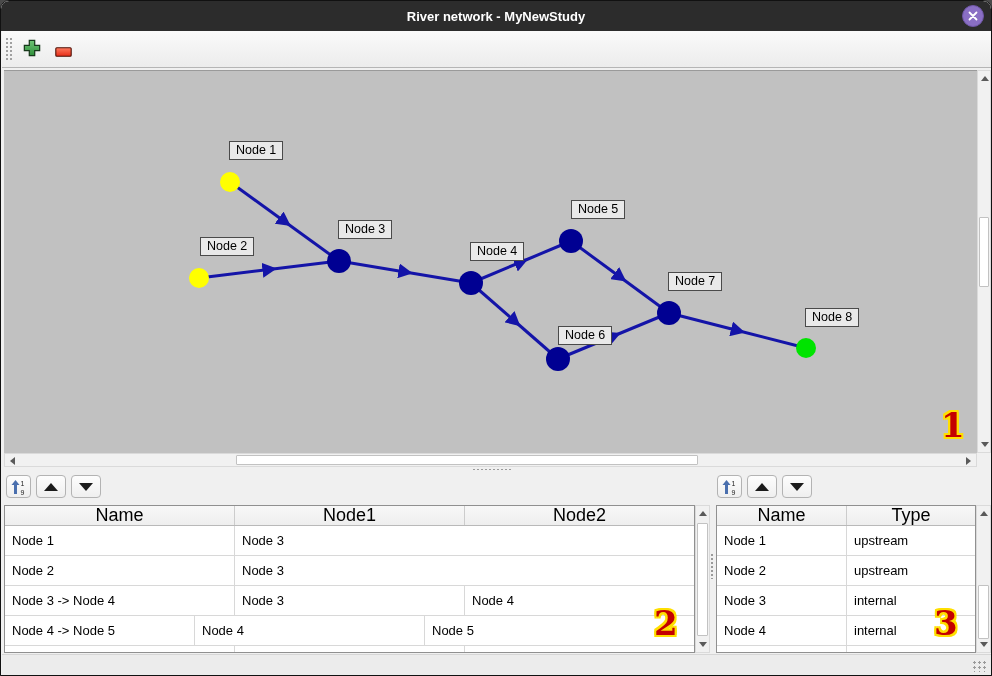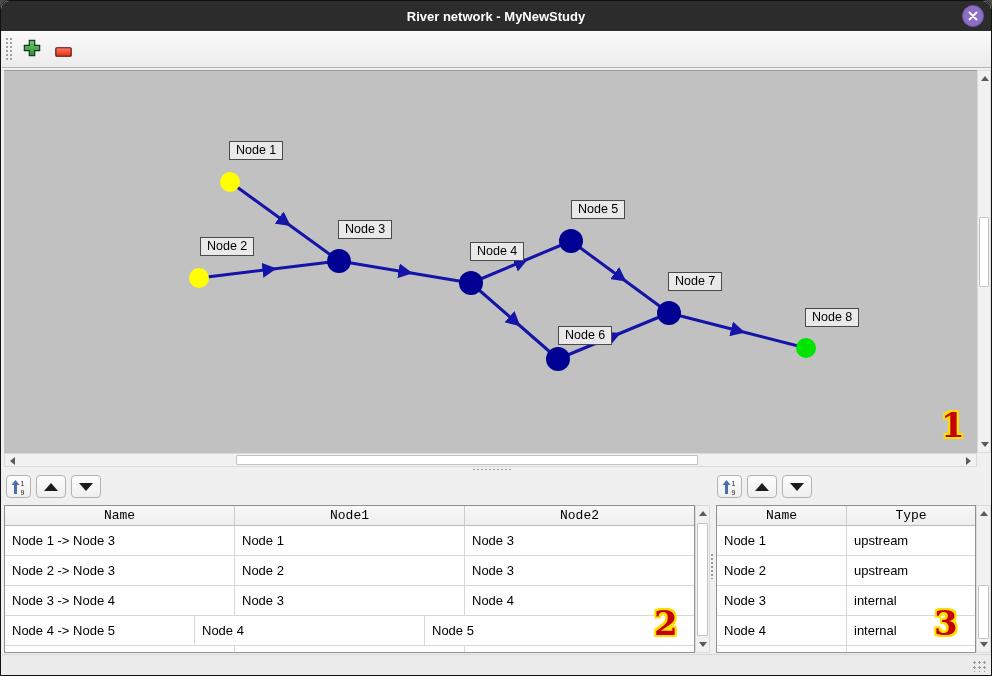--- a/index.html
+++ b/index.html
@@ -46,21 +46,21 @@
   
   .mini-btn { position:absolute; height:23px; background:linear-gradient(#fdfdfd,#efefef);
               border:1px solid #b3b3b3; border-radius:4px; display:flex; align-items:center; justify-content:center; }
   .tri-up-big   { width:0;height:0;border-left:7px solid transparent;border-right:7px solid transparent;border-bottom:8px solid #1b1b1b; }
   .tri-down-big { width:0;height:0;border-left:7px solid transparent;border-right:7px solid transparent;border-top:8px solid #1b1b1b; }
 
   
   .table { position:absolute; background:#ffffff; border:1px solid #909090; }
   .thead { position:absolute; left:0; top:0; width:100%; height:20px; background:linear-gradient(#f8f8f8,#eeeeee);
            border-bottom:1px solid #b9b9b9; display:flex; }
-  .th { font-size:13px; color:#000; display:flex; align-items:center; justify-content:center; border-right:1px solid #cccccc;font-family:Liberation Mono, monospace; }
+  .th { font-size:18px; color:#000; display:flex; align-items:center; justify-content:center; border-right:1px solid #cccccc; }
   .th:last-child { border-right:none; }
   .trow { position:absolute; left:0; width:100%; height:30px; display:flex; border-bottom:1px solid #d8d8d8; }
   .td { font-size:13px; color:#000; display:flex; align-items:center; padding-left:7px; border-right:1px solid #d8d8d8; }
   .td:last-child { border-right:none; }
 
   
   .statusbar { position:absolute; left:1px; top:653px; width:990px; height:22px; background:#ececec; border-top:1px solid #d6d6d6; }
   .grip { position:absolute; right:6px; bottom:4px; width:14px; height:12px;
           background-image:radial-gradient(circle,#9a9a9a 1px,transparent 1.2px); background-size:5px 5px; }
 
@@ -206,26 +206,24 @@
       <div class="tri-down-big"></div>
     </div>
 
   <div class="table" style="left:3px; top:504px; width:691px; height:148px;">
     <div class="thead">
       <div class="th" style="width:230px;">Name</div>
       <div class="th" style="width:230px;">Node1</div>
       <div class="th" style="width:229px;text-align:right;">Node2</div>
     </div>
     <div class="trow" style="top:20px;">
-      <div class="td" style="width:230px;">Node 1 -&gt; Node 3</div>
       <div class="td" style="width:230px;">Node 1</div>
       <div class="td" style="width:229px;">Node 3</div>
     </div>
     <div class="trow" style="top:50px;">
-      <div class="td" style="width:230px;">Node 2 -&gt; Node 3</div>
       <div class="td" style="width:230px;">Node 2</div>
       <div class="td" style="width:229px;">Node 3</div>
     </div>
     <div class="trow" style="top:80px;">
       <div class="td" style="width:230px;">Node 3 -&gt; Node 4</div>
       <div class="td" style="width:230px;">Node 3</div>
       <div class="td" style="width:229px;">Node 4</div>
     </div>
     <div class="trow" style="top:110px;">
       <div class="td" style="width:190px;">Node 4 -&gt; Node 5</div>

